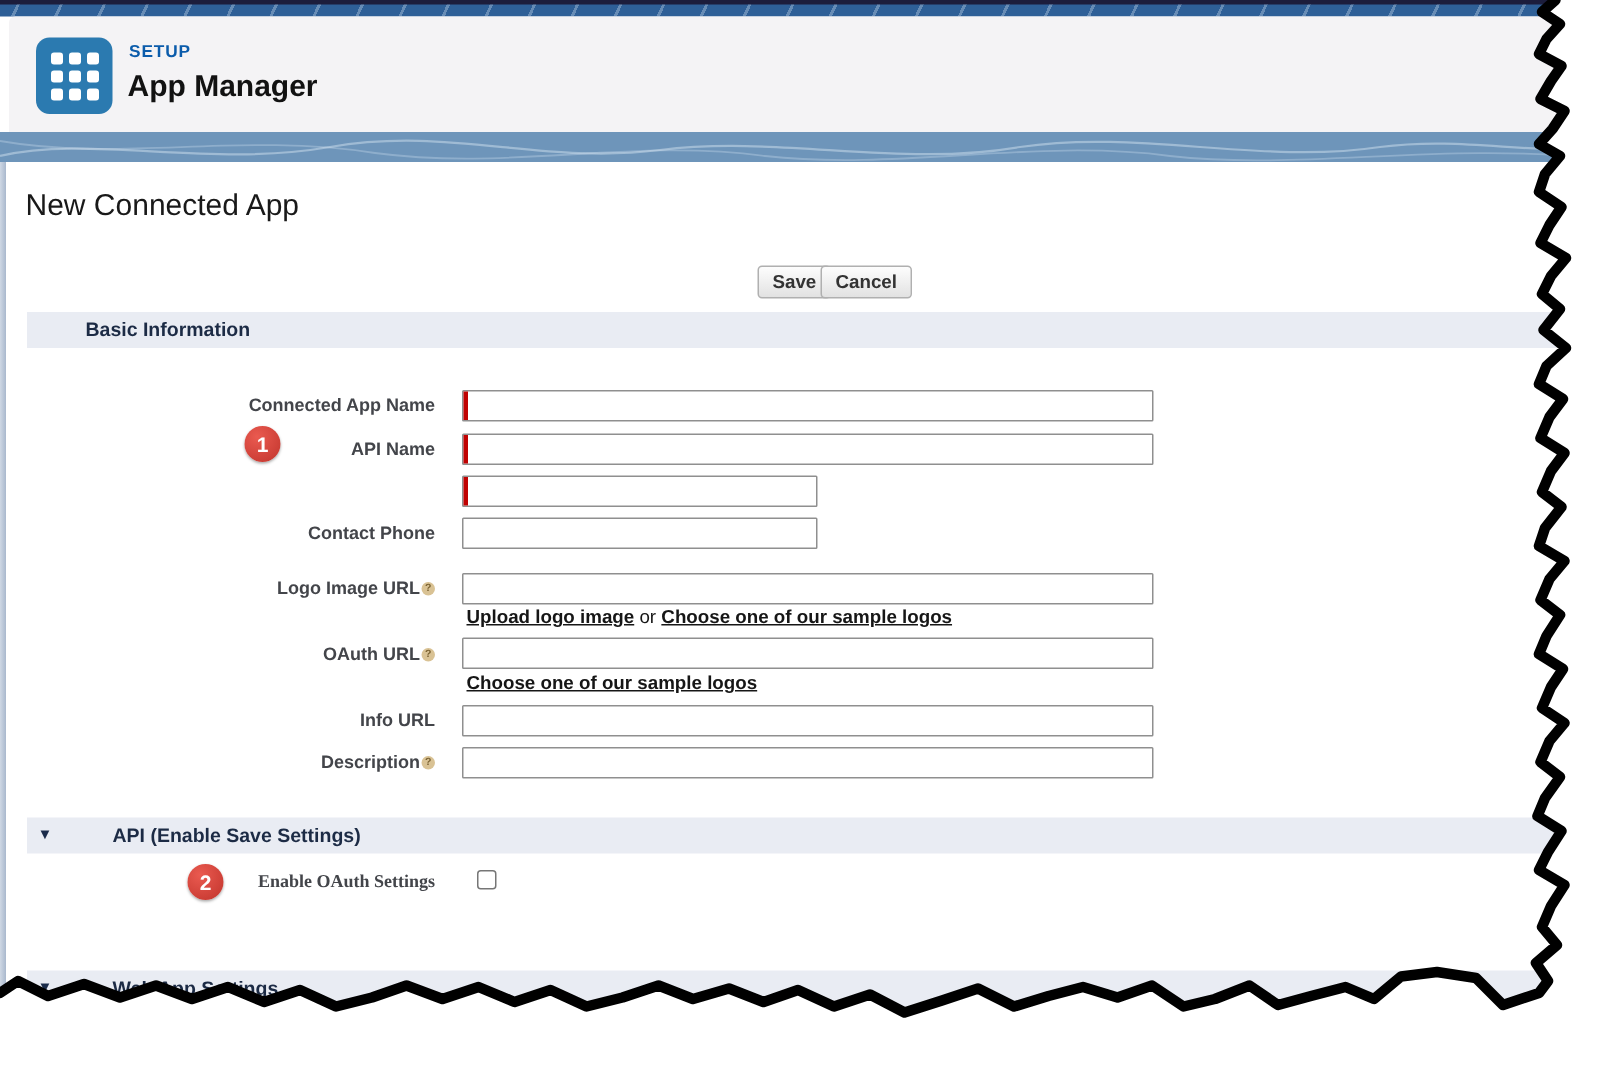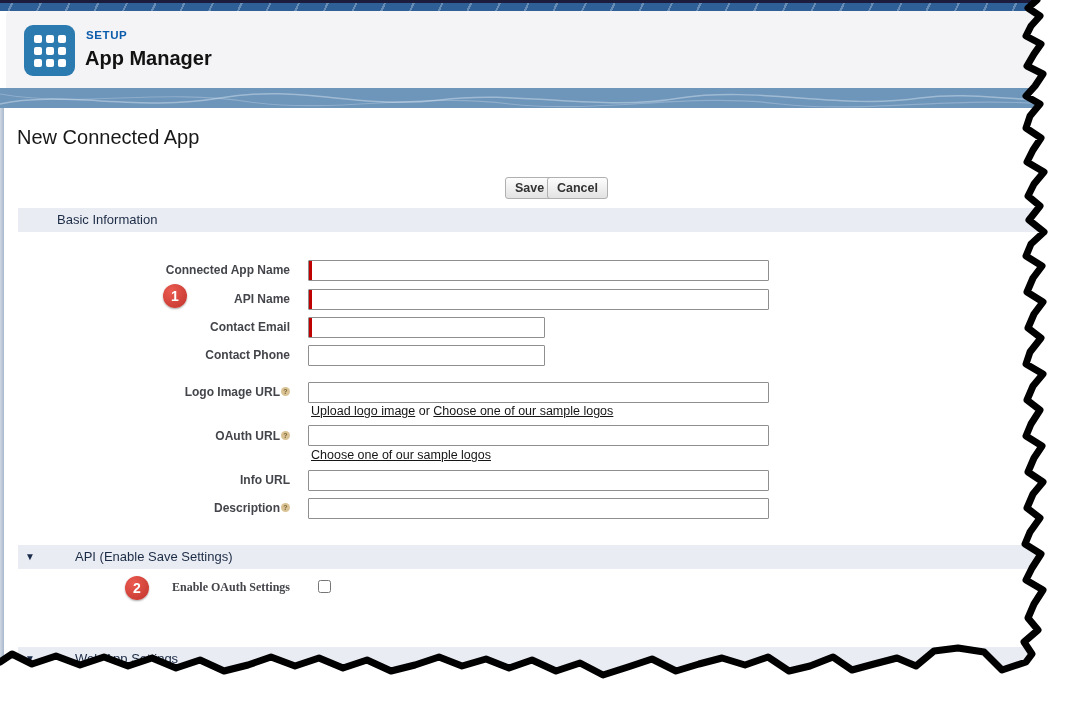--- a/index.html
+++ b/index.html
@@ -33,36 +33,36 @@
 
   .pgtitle{position:absolute;left:17px;top:126px;font-size:20px;color:#191919;}
 
   .btn{position:absolute;height:22px;box-sizing:border-box;border:1px solid #b0b0b0;border-radius:3px;
        background:linear-gradient(#fdfdfd,#e2e2e2);font-size:12.5px;font-weight:bold;color:#333;
        padding:0 9px;line-height:20px;text-align:center;cursor:pointer;}
   .btn.save{left:505px;top:177px;}
   .btn.cancel{left:547px;top:177px;}
 
   .secbar{position:absolute;left:18px;width:1024px;height:24px;background:#e9ecf3;
-          font-size:13px;font-weight:normal;color:#1c2b45;line-height:24px;box-sizing:border-box;}
+          font-size:13px;font-weight:bold;color:#1c2b45;line-height:24px;box-sizing:border-box;}
   .secbar .tri{position:absolute;left:7px;top:0;font-size:10px;color:#1a2b4a;line-height:24px;cursor:pointer;}
   .secbar .st{position:absolute;left:39px;top:0;line-height:24px;}
   .secbar .st2{position:absolute;left:57px;top:0;line-height:24px;}
 
   .flabel{position:absolute;left:0;width:290px;text-align:right;font-size:12px;font-weight:600;color:#43454a;
           white-space:nowrap;}
   .help{display:inline-block;width:9px;height:9px;border-radius:50%;background:#d9c294;color:#7c6434;
         font-size:7px;line-height:9px;text-align:center;font-weight:bold;vertical-align:2px;margin-left:1px;cursor:pointer;}
   .tinput{position:absolute;left:308px;height:21px;box-sizing:border-box;border:1px solid #8f8f8f;
           background:#fff;font-size:12px;padding:0 4px;border-radius:1px;}
   .tinput.wide{width:461px;}
   .tinput.narrow{width:237px;}
   .reqbar{position:absolute;left:309px;width:3px;height:19px;background:#c00101;z-index:2;}
   .linkline{position:absolute;left:311px;font-size:12.5px;color:#161616;white-space:nowrap;}
-  .linkline a{color:#161616;text-decoration:underline;cursor:pointer;}
+  .linkline a{color:#161616;text-decoration:underline;cursor:pointer;font-weight:bold;}
   .stepdot{position:absolute;width:24px;height:24px;border-radius:50%;z-index:3;
            background:radial-gradient(circle at 35% 30%,#ea5a50,#c1342c);
            color:#fff;font-size:14px;font-weight:bold;text-align:center;line-height:24px;
            box-shadow:0 1px 2px rgba(0,0,0,.35);}
   .cbx{position:absolute;left:318px;top:580px;width:13px;height:13px;margin:0;cursor:pointer;}
 
   
   .tear{position:absolute;left:0;top:0;width:1068px;height:713px;z-index:50;pointer-events:none;}
 </style>
 </head>
@@ -113,21 +113,20 @@
 
   <div class="flabel" style="top:263px;">Connected App Name</div>
   <div class="reqbar" style="top:261px;"></div>
   <input class="tinput wide" style="top: 260px;" value="">
 
   <div class="stepdot" style="left:163px;top:284px;">1</div>
   <div class="flabel" style="top:292px;text-align:right;">API Name</div>
   <div class="reqbar" style="top:290px;"></div>
   <input class="tinput wide" style="top: 289px;" value="">
 
-  <div class="flabel" style="top:320px;">Contact Email</div>
   <div class="reqbar" style="top:318px;"></div>
   <input class="tinput narrow" style="top: 317px;" value="">
 
   <div class="flabel" style="top:348px;">Contact Phone</div>
   <input class="tinput narrow" style="top: 345px;" value="">
 
   <div class="flabel" style="top:385px;"><span>Logo Image URL</span><span class="help">?</span></div>
   <input class="tinput wide" style="top: 382px;" value="">
   <div class="linkline" style="top:404px;">
     <a>Upload logo image</a>

